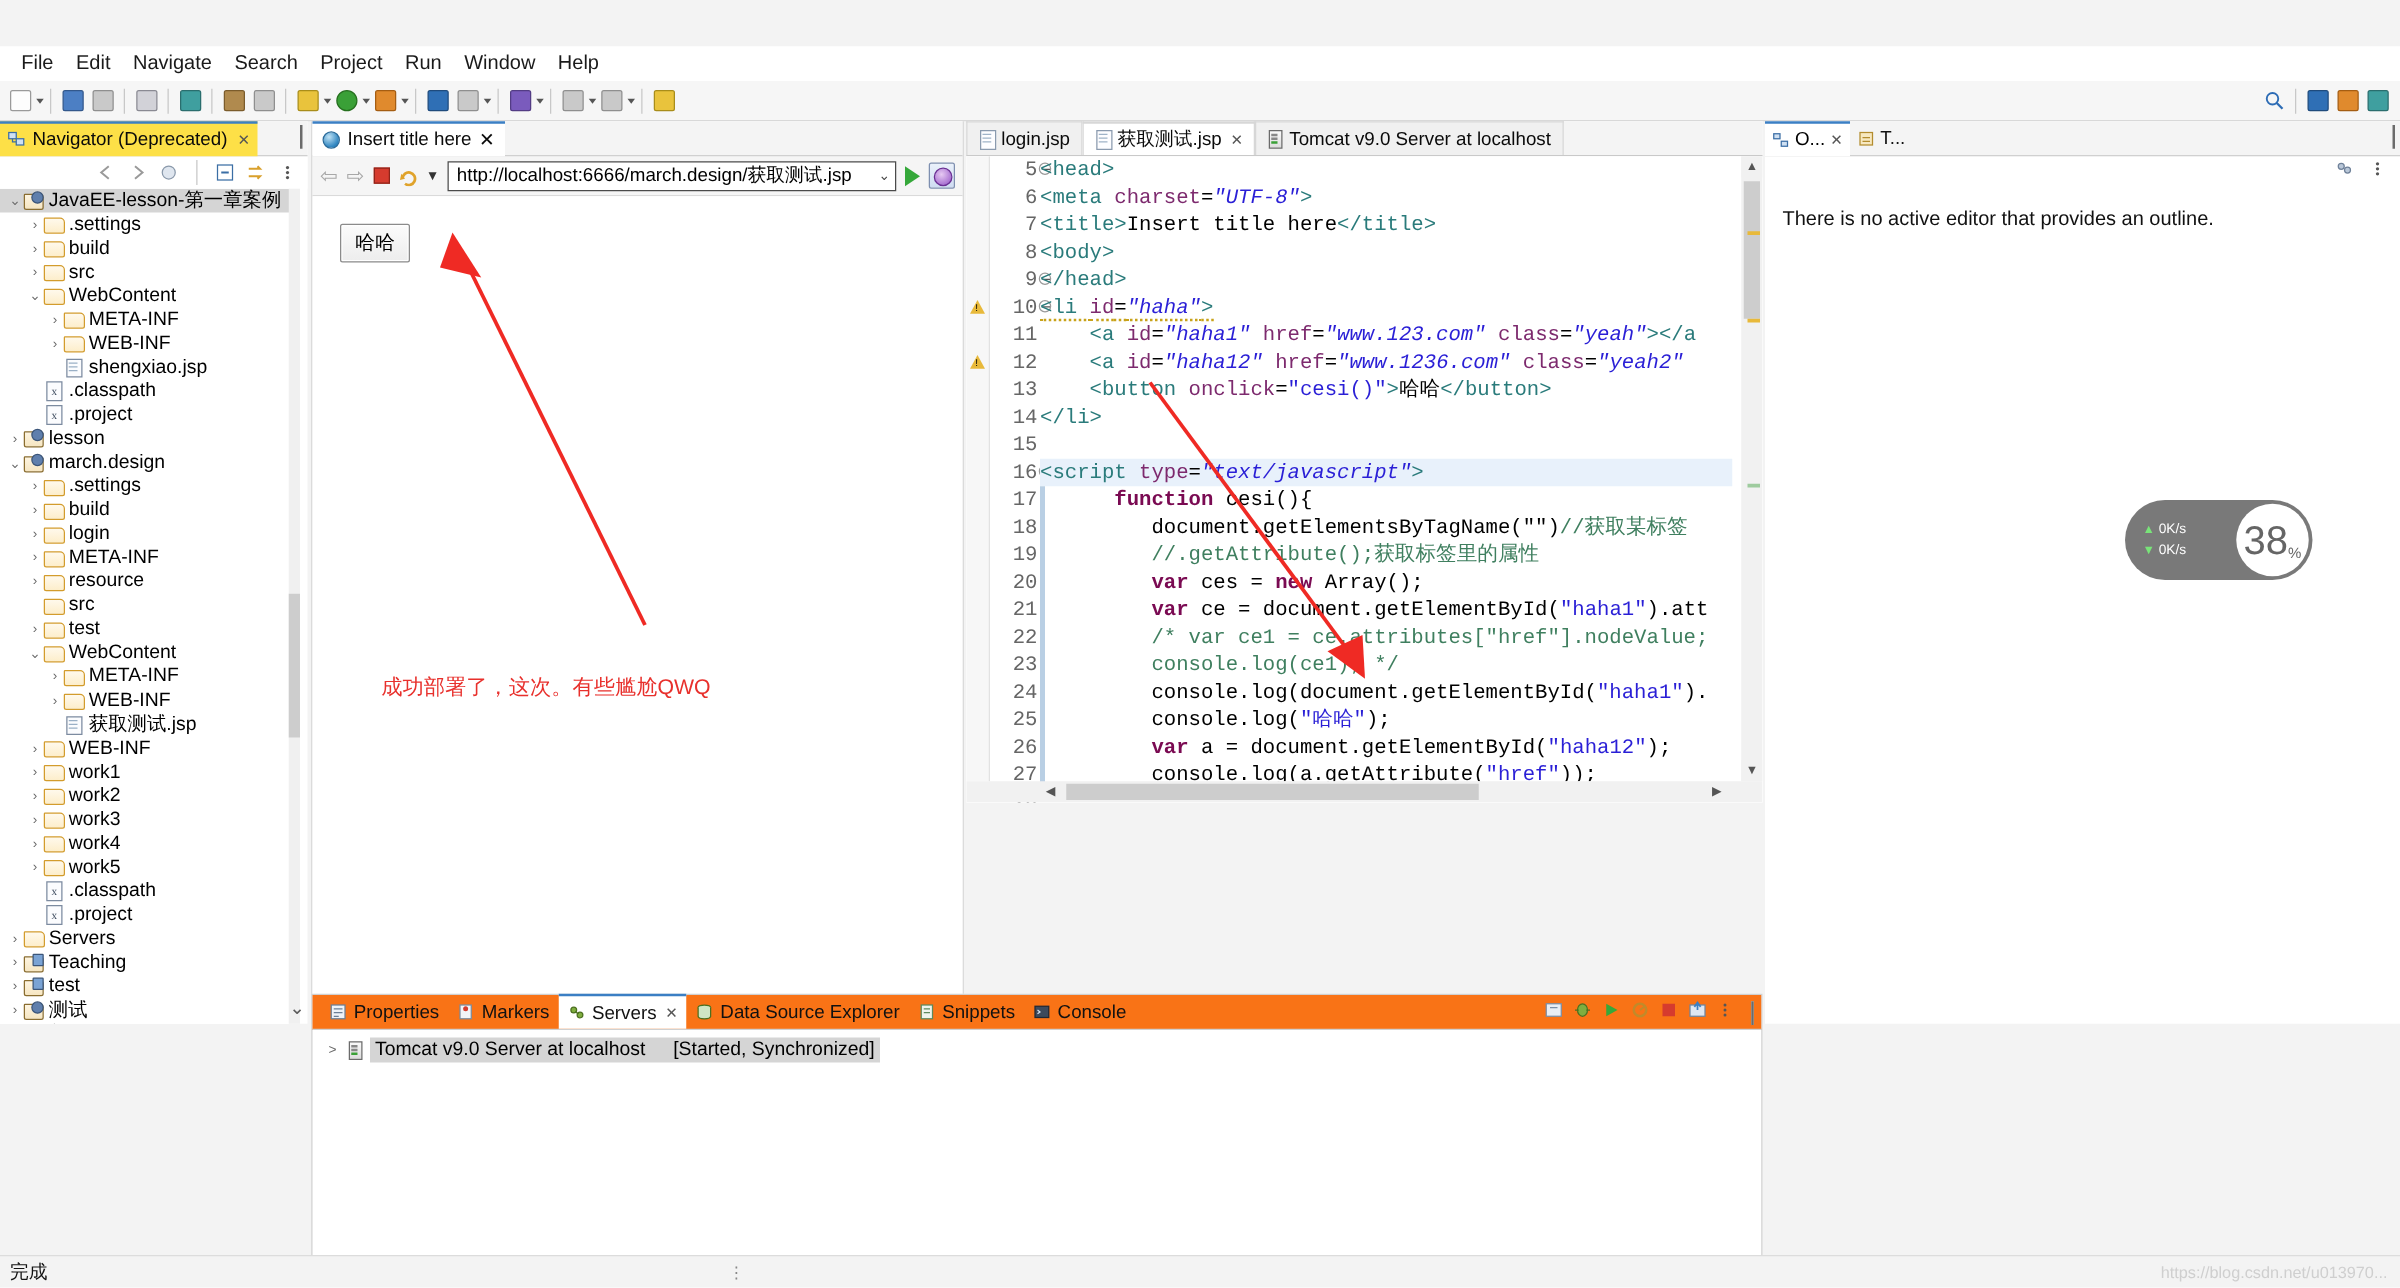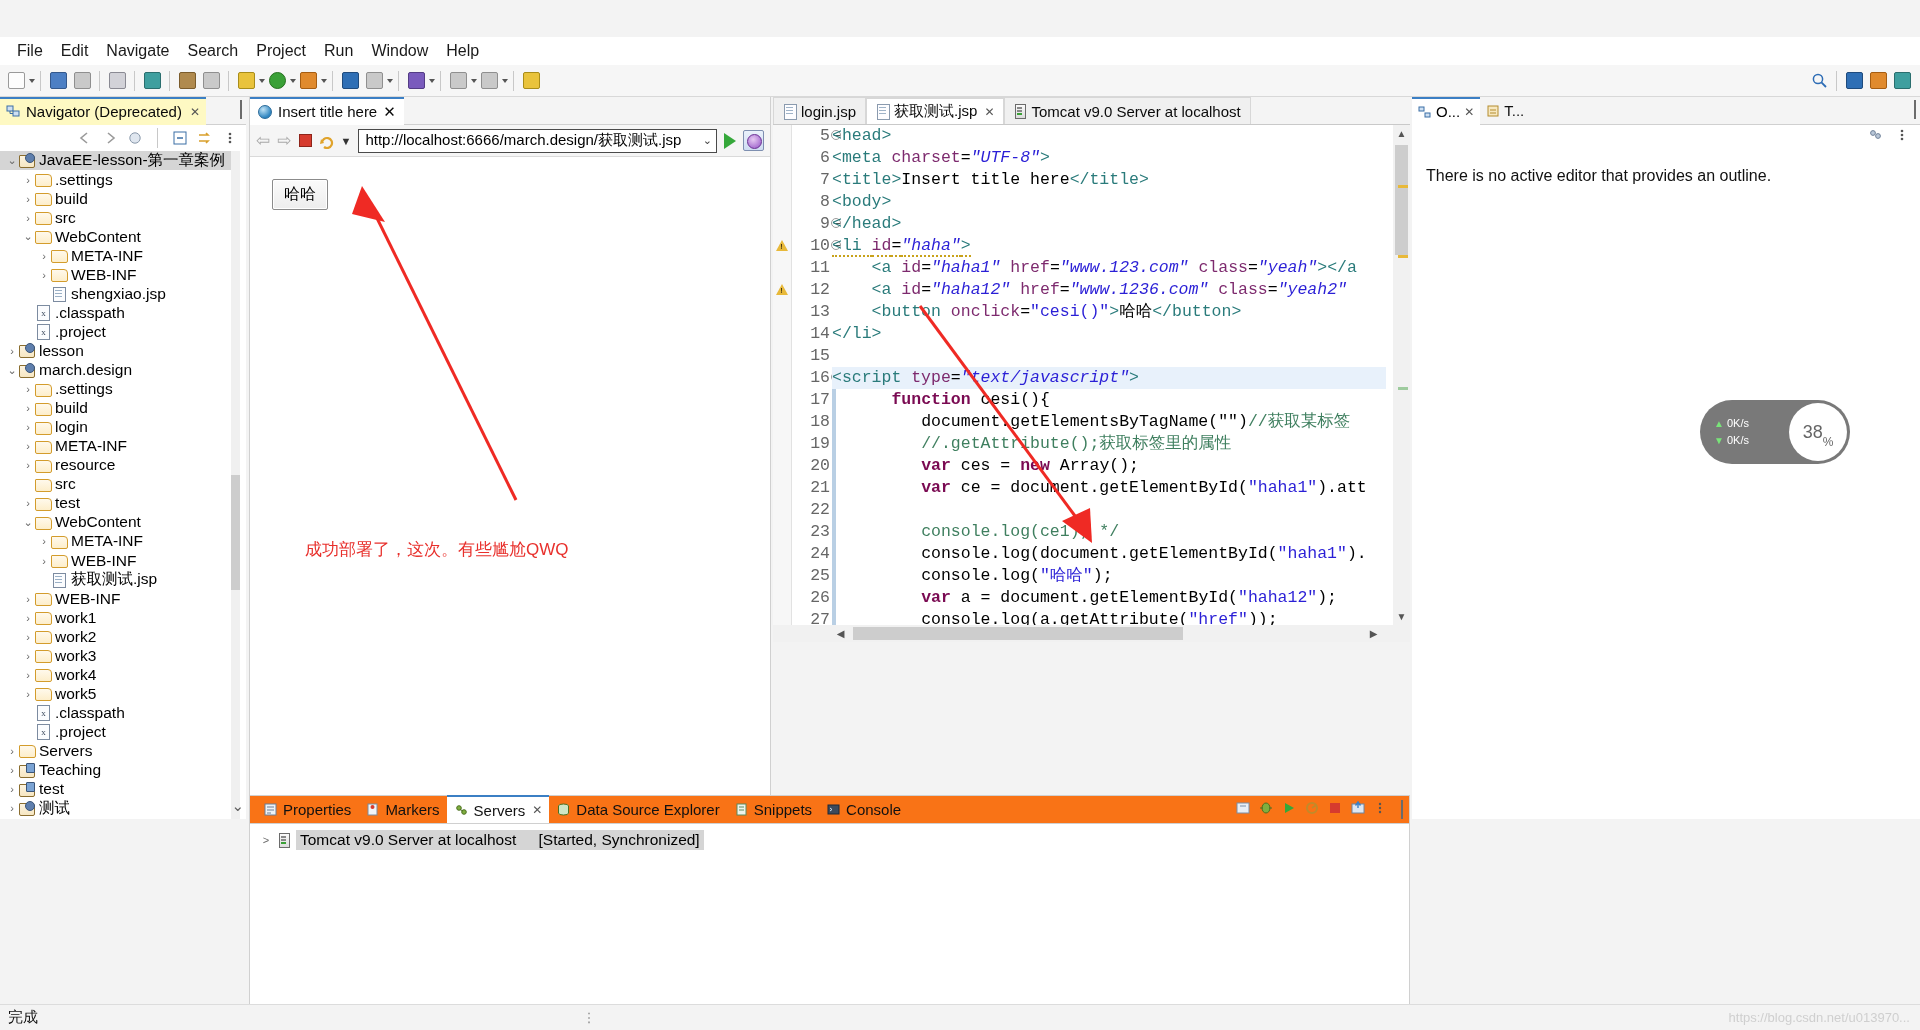--- a/index.html
+++ b/index.html
@@ -66,21 +66,21 @@
   .g-brown  { background:#b08a4e; border:1px solid #7b5c2c; }
 
   
   .leftpane { position:absolute; left:0; top:97px; width:246px; height:722px; background:#ffffff; }
   .view-tabbar {
     height:28px; background:#f4f4f4; display:flex; align-items:center;
     border-bottom:1px solid #d0d0d0; position:relative;
   }
   .view-tab {
     display:flex; align-items:center; gap:5px; height:28px; padding:0 6px 0 6px;
-    background:#fef9c3; font-size:15px; color:#0a0a0a;
+    background:#fde047; font-size:15px; color:#0a0a0a;
     border-top:2px solid #3b7fc4;
   }
   .view-tab .xc { color:#555; font-size:12px; margin-left:3px; }
   .view-min {
     position:absolute; right:4px; top:4px; display:flex; gap:8px; align-items:center;
   }
   .minbox { width:12px; height:10px; border:1px solid #6b6b6b; background:#fff;}
   .minline { width:12px; height:2px; background:#6b6b6b; margin-top:7px;}
 
   .nav-toolbar { height:26px; display:flex; align-items:center; justify-content:flex-end; gap:9px; padding-right:8px; background:#ffffff;}
@@ -247,21 +247,21 @@
     background:#6f6f6f; border-radius:32px; opacity:0.93; display:flex; align-items:center;
   }
   .nw-col { margin-left:14px; font-size:11px; color:#fff; line-height:16px; }
   .nw-arrow { color:#6fe36f; font-size:10px; }
   .nw-arrow.dn { color:#6fe36f; }
   .nw-circle {
     position:absolute; right:3px; top:3px; width:58px; height:58px; border-radius:50%;
     background:#ffffff; display:flex; align-items:center; justify-content:center;
     color:#5a5a5a;
   }
-  .nw-num { font-size:18px; }
+  .nw-num { font-size:32px; }
   .nw-pct { font-size:12px; align-self:flex-end; margin-bottom:12px; }
 </style>
 </head>
 <body>
 
 <div class="app">
 
 
   <div class="menubar">
     <div class="menu-item">File</div>
@@ -677,21 +677,21 @@
           <div class="cl"><span>    </span><span class="k-tag">&lt;a </span><span class="k-attr">id</span><span class="k-plain">=</span><span class="k-str">"haha12"</span><span class="k-plain"> </span><span class="k-attr">href</span><span class="k-plain">=</span><span class="k-str">"www.1236.com"</span><span class="k-plain"> </span><span class="k-attr">class</span><span class="k-plain">=</span><span class="k-str">"yeah2"</span></div>
           <div class="cl"><span>    </span><span class="k-tag">&lt;button </span><span class="k-attr">onclick</span><span class="k-plain">=</span><span class="k-strq">"cesi()"</span><span class="k-tag">&gt;</span><span class="k-txt">哈哈</span><span class="k-tag">&lt;/button&gt;</span></div>
           <div class="cl"><span class="k-tag">&lt;/li&gt;</span></div>
           <div class="cl"></div>
           <div class="cl hiline"><span class="k-tag">&lt;script </span><span class="k-attr">type</span><span class="k-plain">=</span><span class="k-str">"text/javascript"</span><span class="k-tag">&gt;</span></div>
           <div class="cl"><span>      </span><span class="k-kw">function</span><span class="k-plain"> cesi(){</span></div>
           <div class="cl"><span>         </span><span class="k-plain">document.getElementsByTagName("")</span><span class="k-cmt">//获取某标签</span></div>
           <div class="cl"><span>         </span><span class="k-cmt">//.getAttribute();获取标签里的属性</span></div>
           <div class="cl"><span>         </span><span class="k-kw">var</span><span class="k-plain"> ces = </span><span class="k-kw">new</span><span class="k-plain"> Array();</span></div>
           <div class="cl"><span>         </span><span class="k-kw">var</span><span class="k-plain"> ce = document.getElementById(</span><span class="k-jsstr">"haha1"</span><span class="k-plain">).att</span></div>
-          <div class="cl"><span>         </span></div>
+          <div class="cl"><span>         </span><span class="k-cmt">/* var ce1 = ce.attributes["href"].nodeValue;</span></div>
           <div class="cl"><span>         </span><span class="k-cmt">console.log(ce1); */</span></div>
           <div class="cl"><span>         </span><span class="k-plain">console.log(document.getElementById(</span><span class="k-jsstr">"haha1"</span><span class="k-plain">).</span></div>
           <div class="cl"><span>         </span><span class="k-plain">console.log(</span><span class="k-jsstr">"哈哈"</span><span class="k-plain">);</span></div>
           <div class="cl"><span>         </span><span class="k-kw">var</span><span class="k-plain"> a = document.getElementById(</span><span class="k-jsstr">"haha12"</span><span class="k-plain">);</span></div>
           <div class="cl"><span>         </span><span class="k-plain">console.log(a.getAttribute(</span><span class="k-jsstr">"href"</span><span class="k-plain">));</span></div>
         </div>
       <div class="chgbar" style="left:59px; top:264px; height:242px;"></div>
       <div class="ed-vscroll">
         <div class="up">▲</div>
         <div class="thumb"></div>

